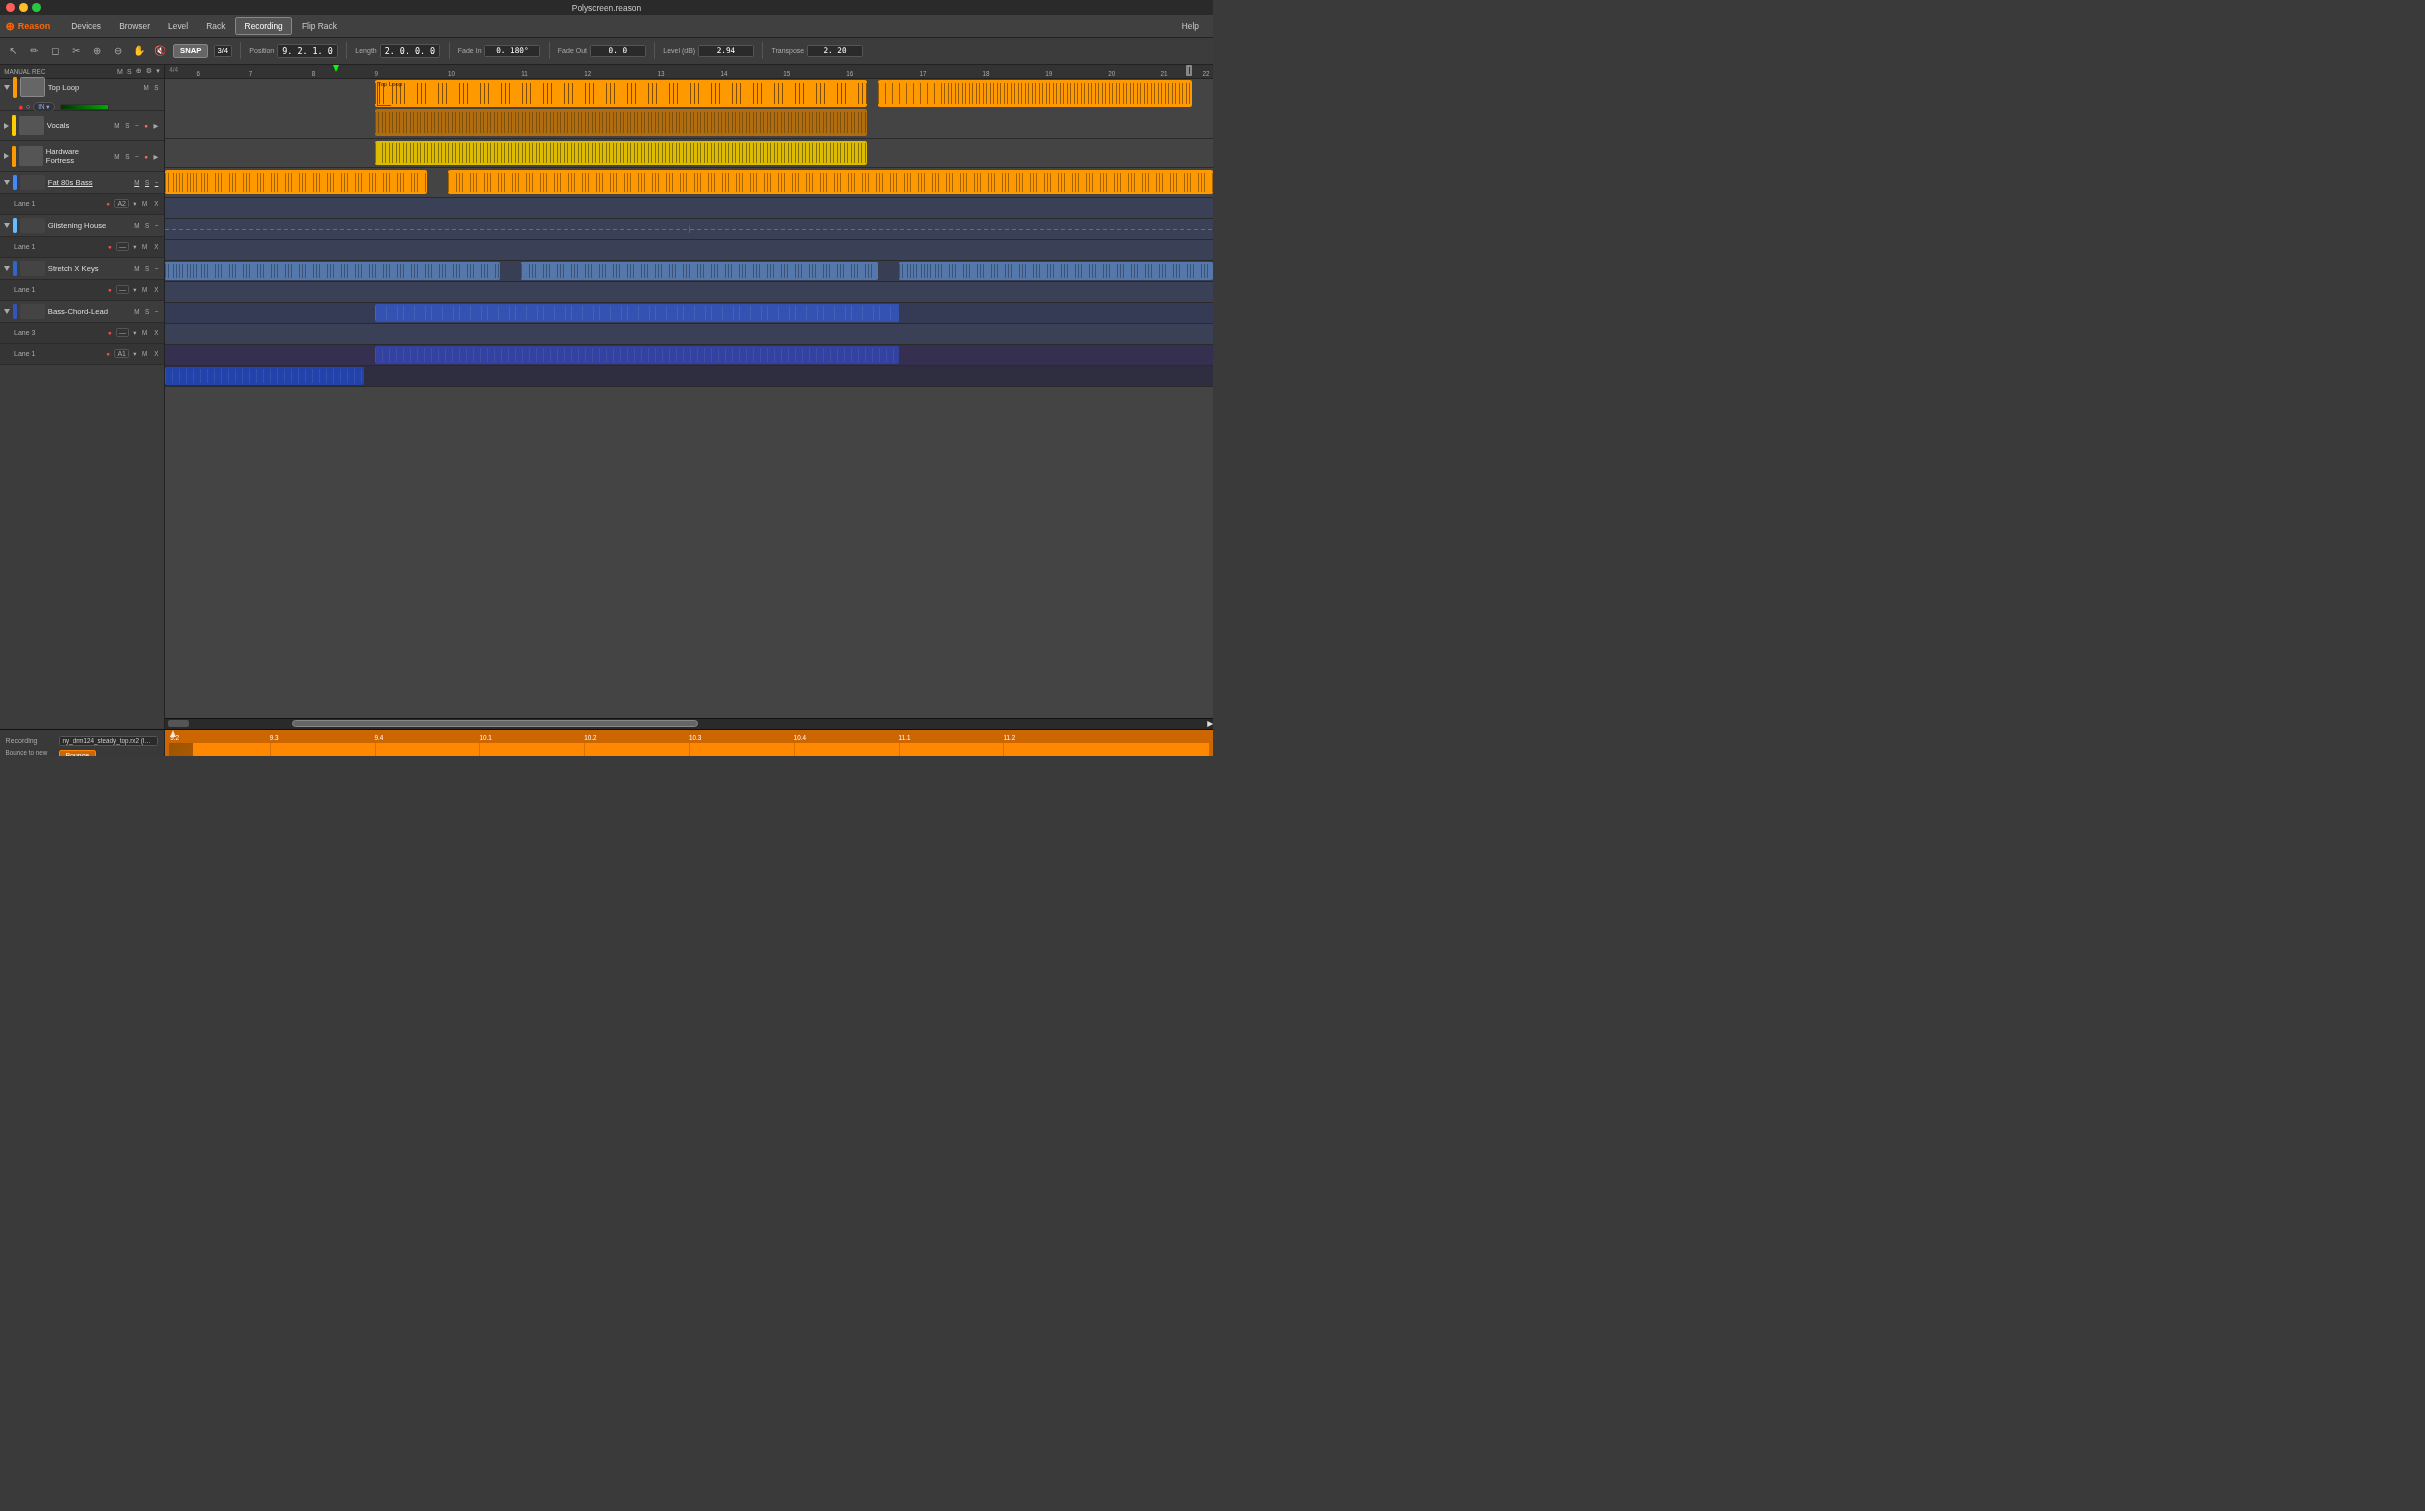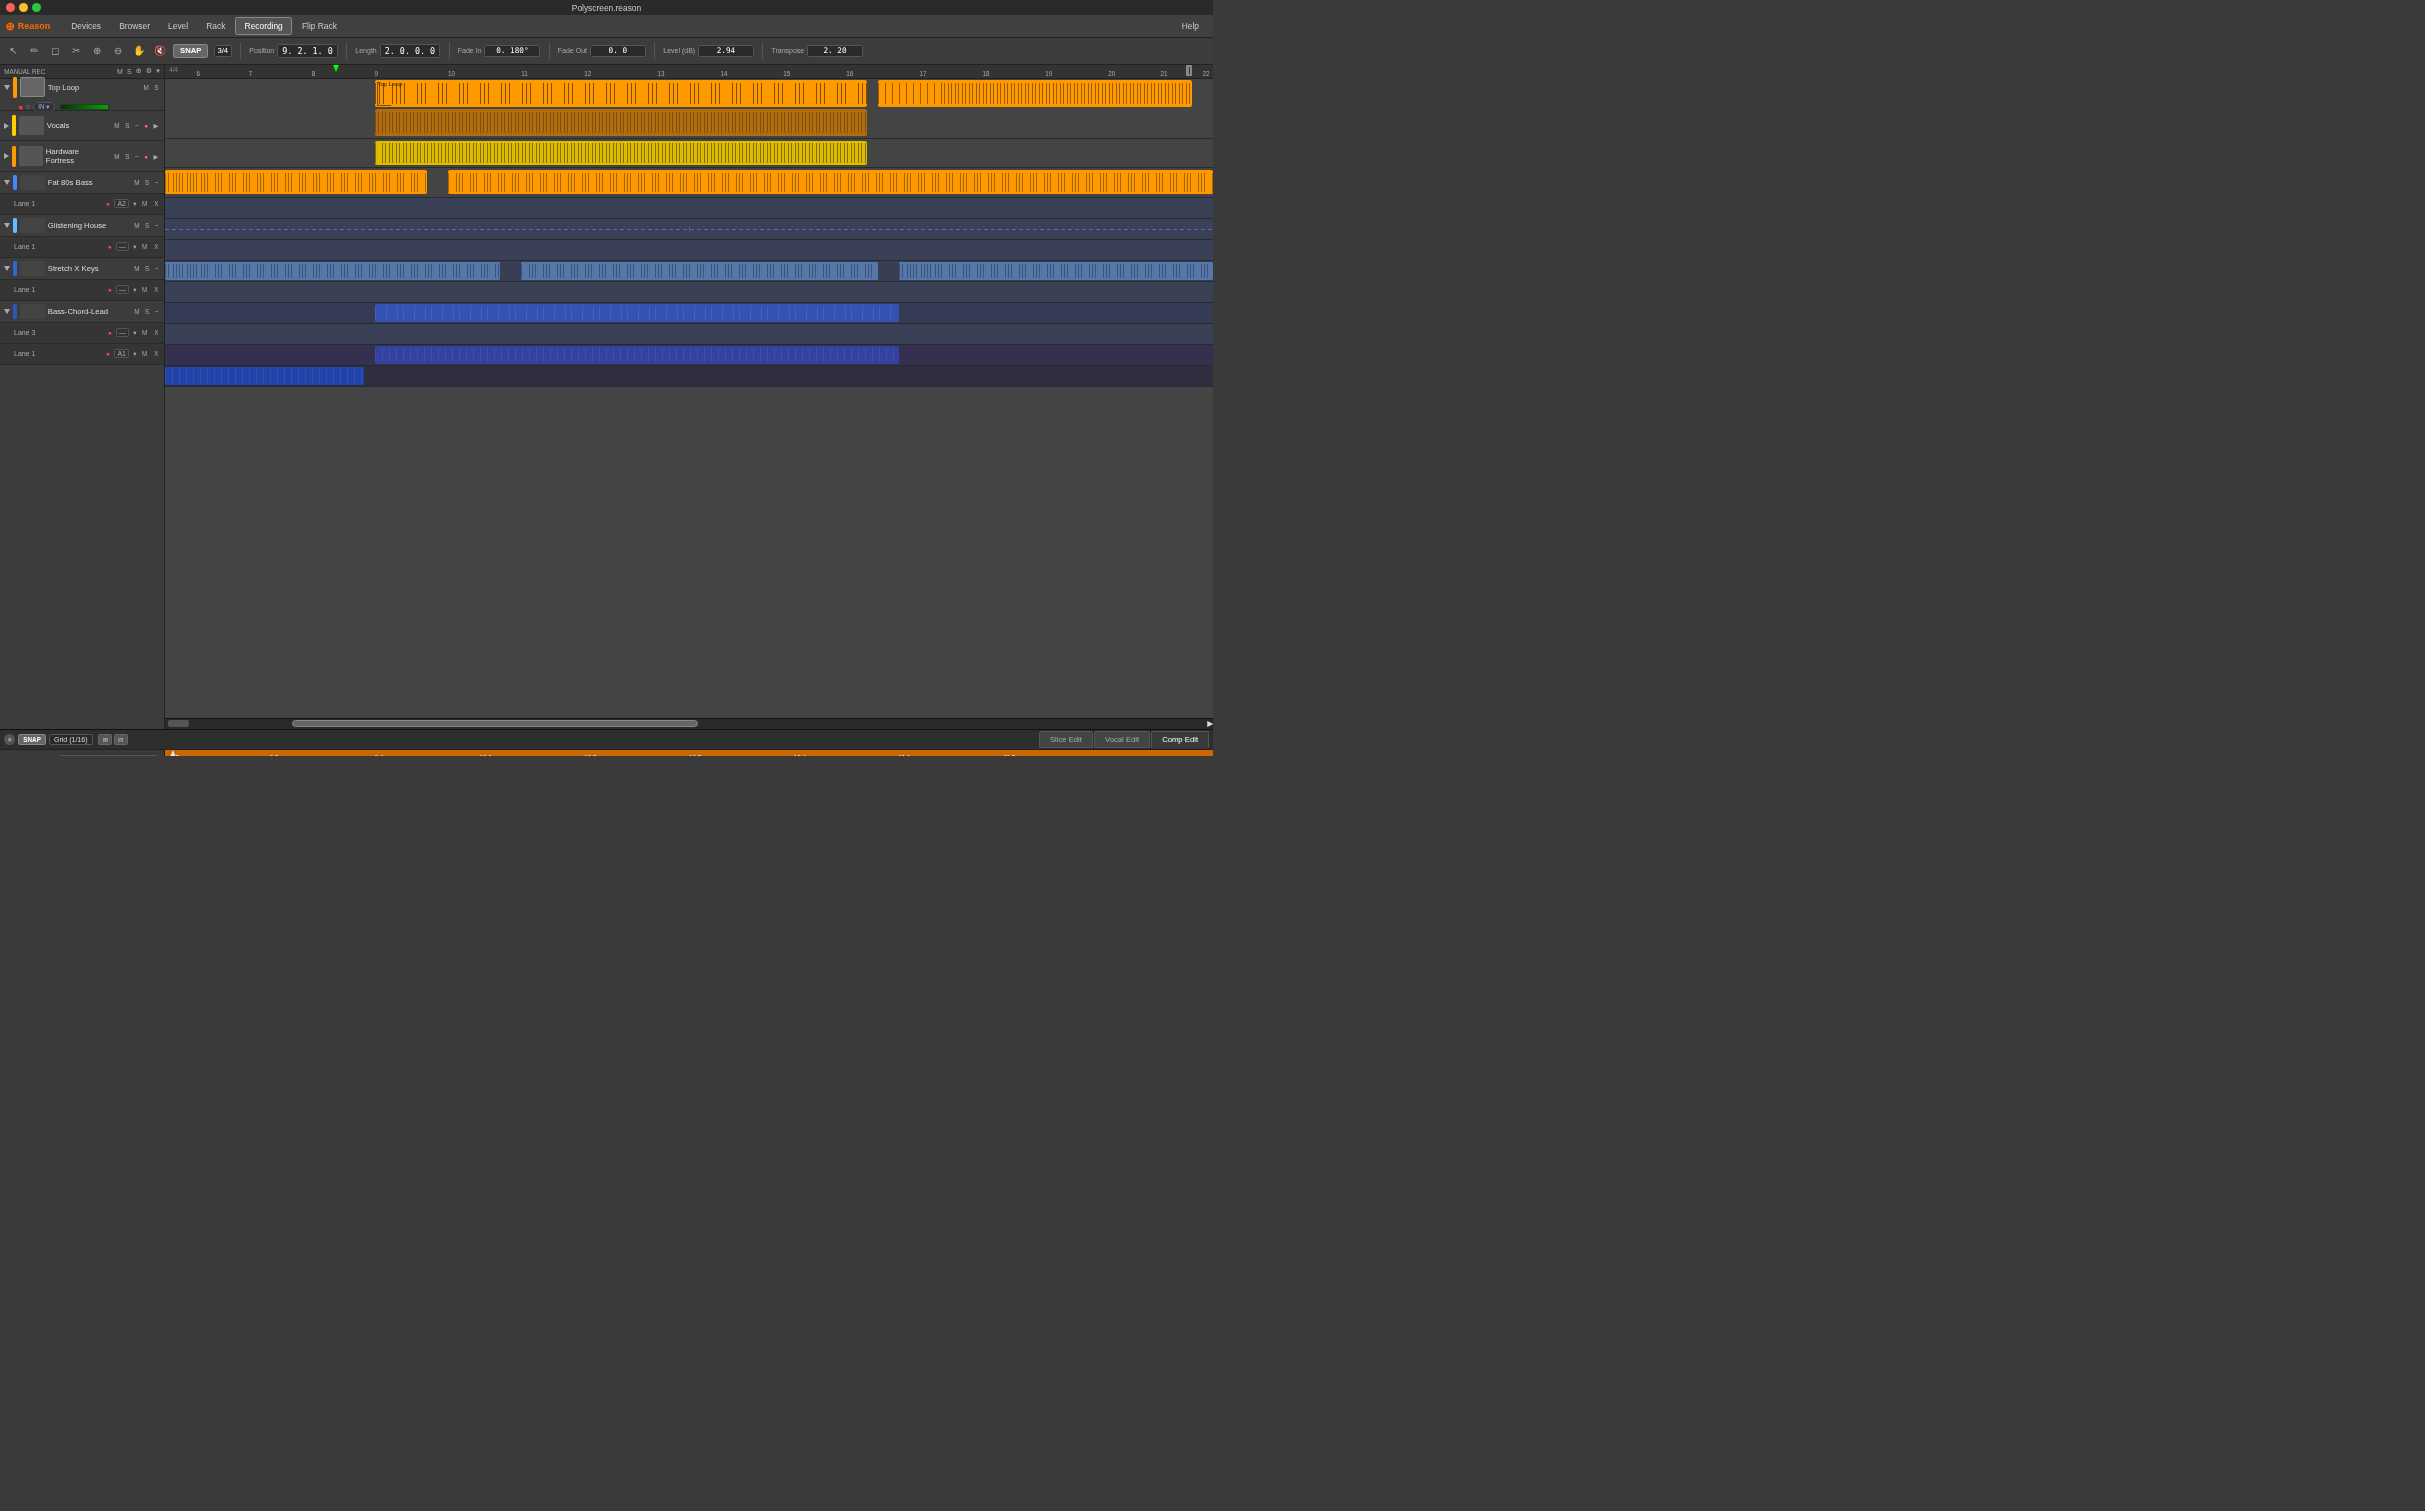--- a/index.html
+++ b/index.html
@@ -660,21 +660,21 @@
         <div style="flex:1"></div>
         <span class="tc-btn">M</span>
         <span class="tc-btn">S</span>
         <span class="tc-btn">~</span>
         <span class="tc-btn" style="color:#ff6666;">●</span>
         <span class="tc-btn">▶</span>
       </div>
     </div>
 
     <div class="track-item">
-      <div class="track-header" style="height:21px;">
+      <div class="track-header" style="height:21px;text-decoration:underline;">
         <div class="expand-tri down"></div>
         <div style="width:4.2px; height:15.4px; background:#4488ff; border-radius:1.4px;"></div>
         <div style="width:25px; height:15.4px; background:#444; border-radius:1.4px;"></div>
         <div style="color:#ddd; font-size:7.7px;">Fat 80s Bass</div>
         <div style="flex:1"></div>
         <span class="tc-btn">M</span>
         <span class="tc-btn">S</span>
         <span class="tc-btn">~</span>
       </div>
 
@@ -887,35 +887,20 @@
       <div style="flex:1; height:7px; margin:0 1.4px; position:relative;">
         <div style="position:absolute; left:10%; width:40%; height:7px; background:#666; border-radius:3.5px; border:0.7px solid #888;"></div>
       </div>
       <div style="width:5.6px; height:11.2px; display:flex; align-items:center; justify-content:center; cursor:pointer;">▶</div>
     </div>
   </div>
 </div>
 
 <div class="bottom-panel">
 
-  <div class="bottom-panel-header">
-    <div style="width:11.2px; height:11.2px; background:#555; border-radius:50%; display:flex; align-items:center; justify-content:center; cursor:pointer; font-size:7px;">×</div>
-    <button class="snap-btn" style="font-size:6.3px; padding:0.7px 4.2px;">SNAP</button>
-    <div style="background:#2a2a2a; border:0.7px solid #555; border-radius:2.1px; padding:0.7px 4.2px; font-size:7px; color:#ddd; cursor:pointer;">Grid (1/16)</div>
-    <div style="display:flex; gap:1.4px; margin-left:2.8px;">
-      <div class="mini-btn">⊞</div>
-      <div class="mini-btn">⊟</div>
-    </div>
-    <div style="flex:1;"></div>
-    <div class="edit-tabs">
-      <div class="edit-tab">Slice Edit</div>
-      <div class="edit-tab">Vocal Edit</div>
-      <div class="edit-tab active">Comp Edit</div>
-    </div>
-  </div>
 
   <div class="bottom-panel-content">
 
     <div class="edit-sidebar">
 
       <div class="sidebar-group">
         <div class="sidebar-row">
           <div class="sidebar-label">Recording</div>
           <div style="flex:1; background:#2a2a2a; border:0.7px solid #555; border-radius:1.4px; padding:0.7px 2.8px; font-size:6.3px; color:#ccc; overflow:hidden; text-overflow:ellipsis; white-space:nowrap;">ny_drm124_steady_top.rx2 (Imported)</div>
         </div>

